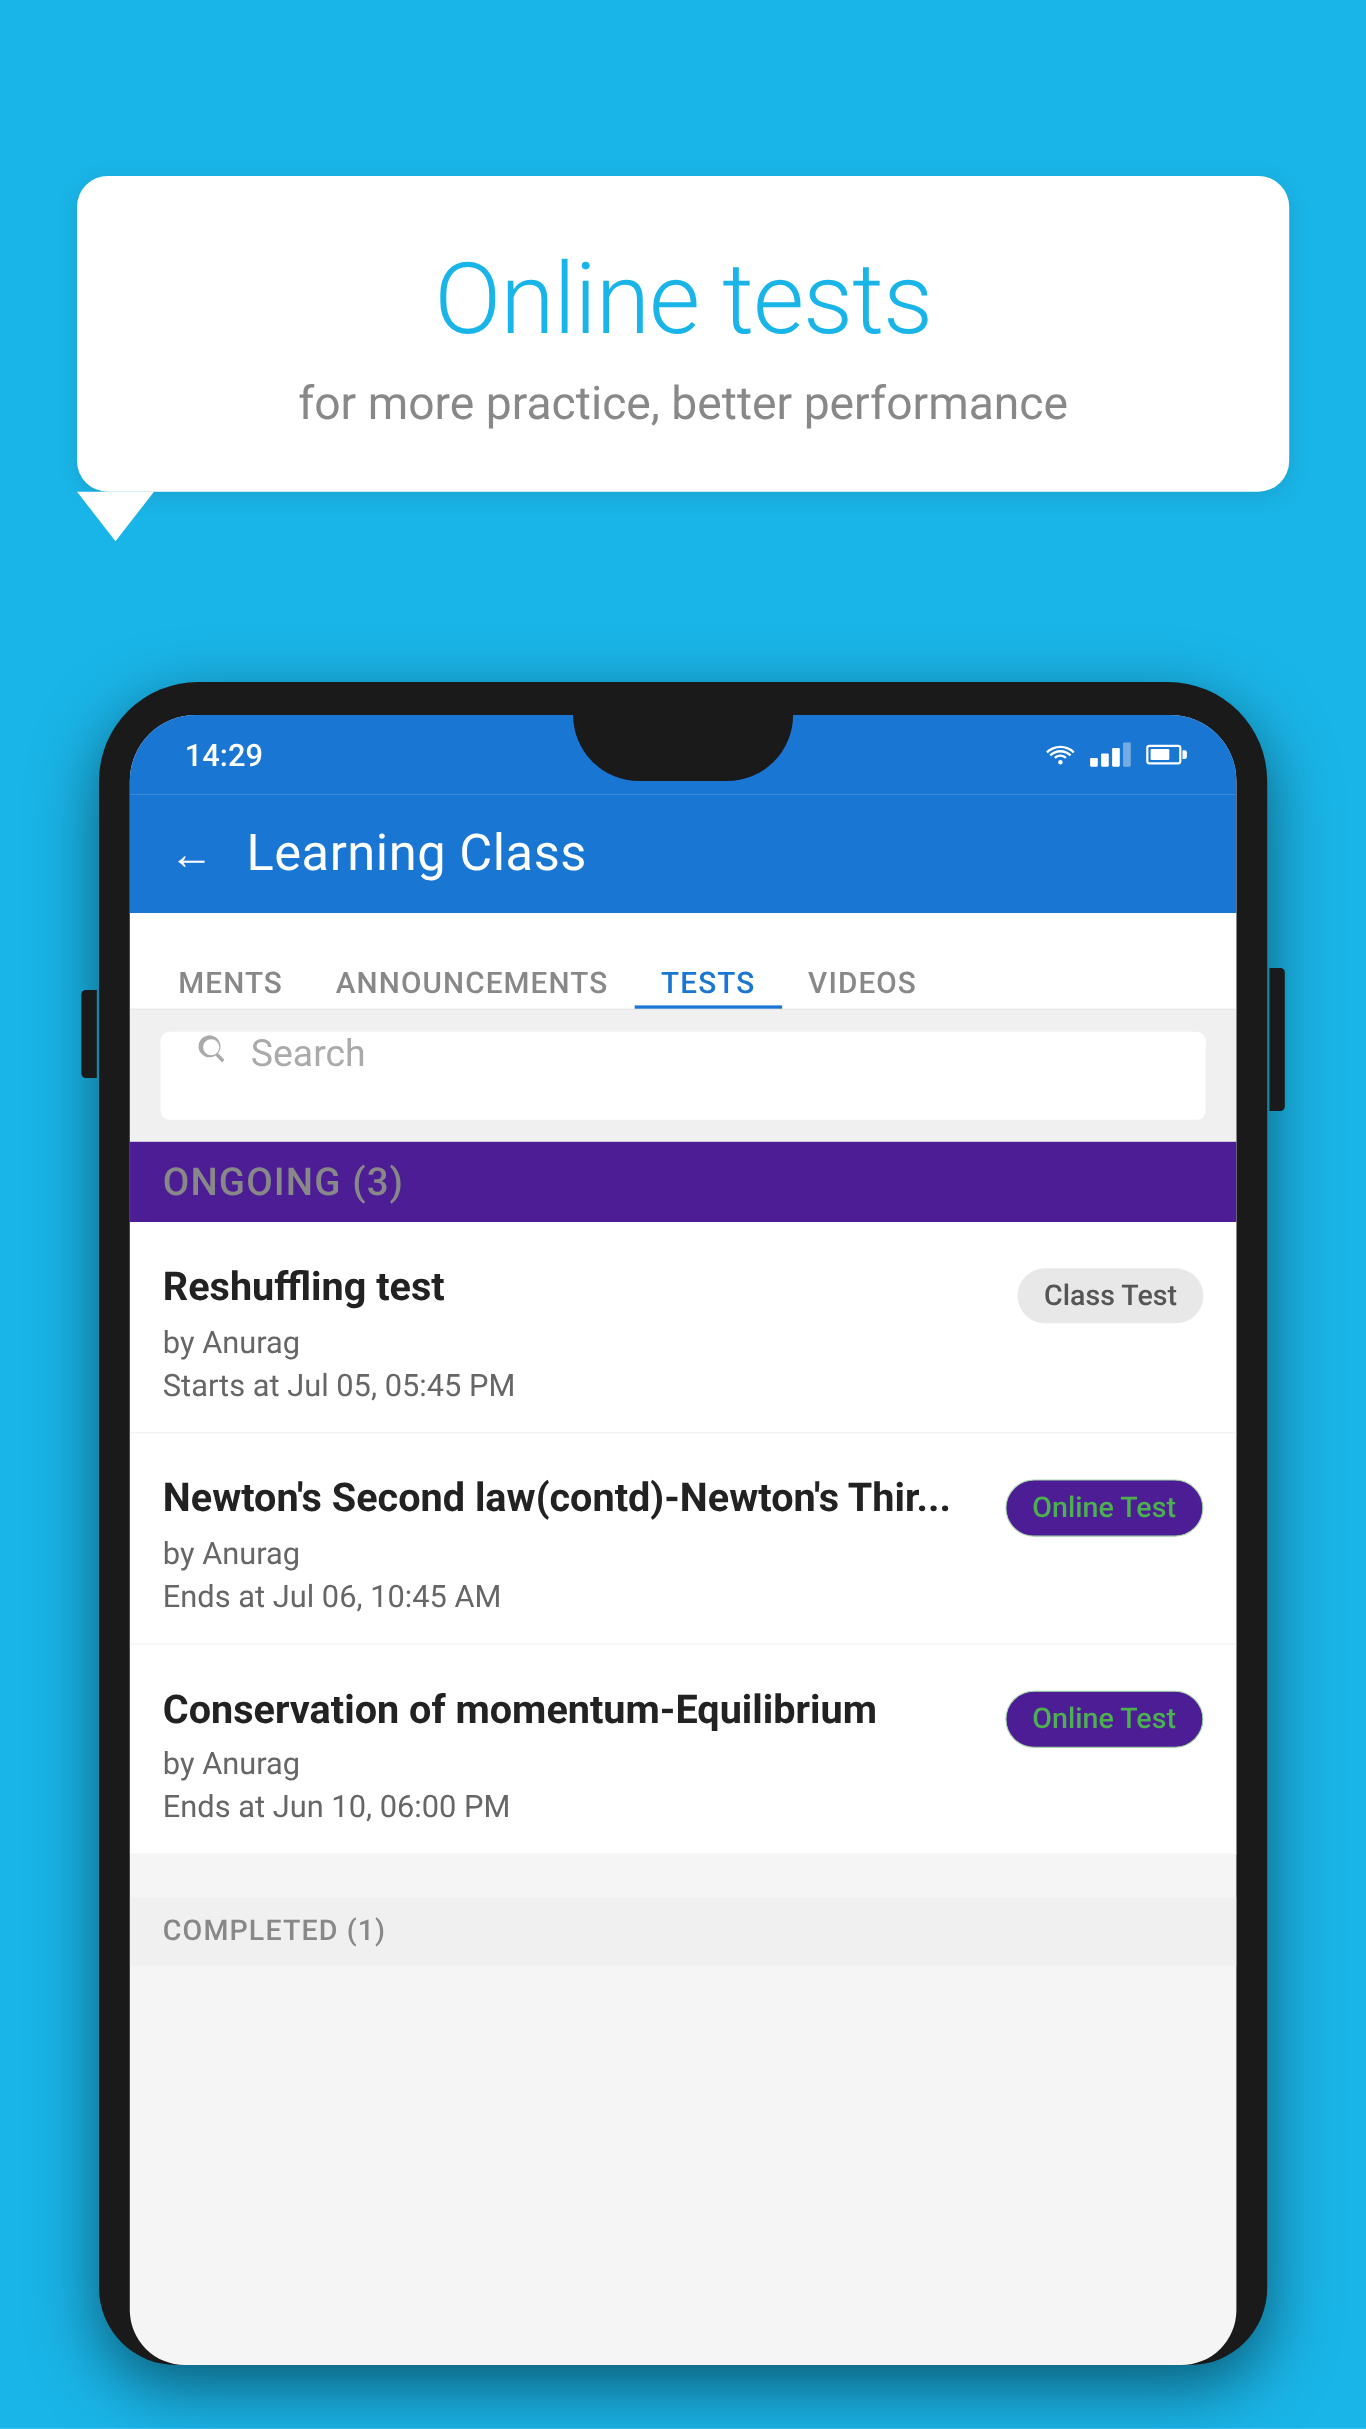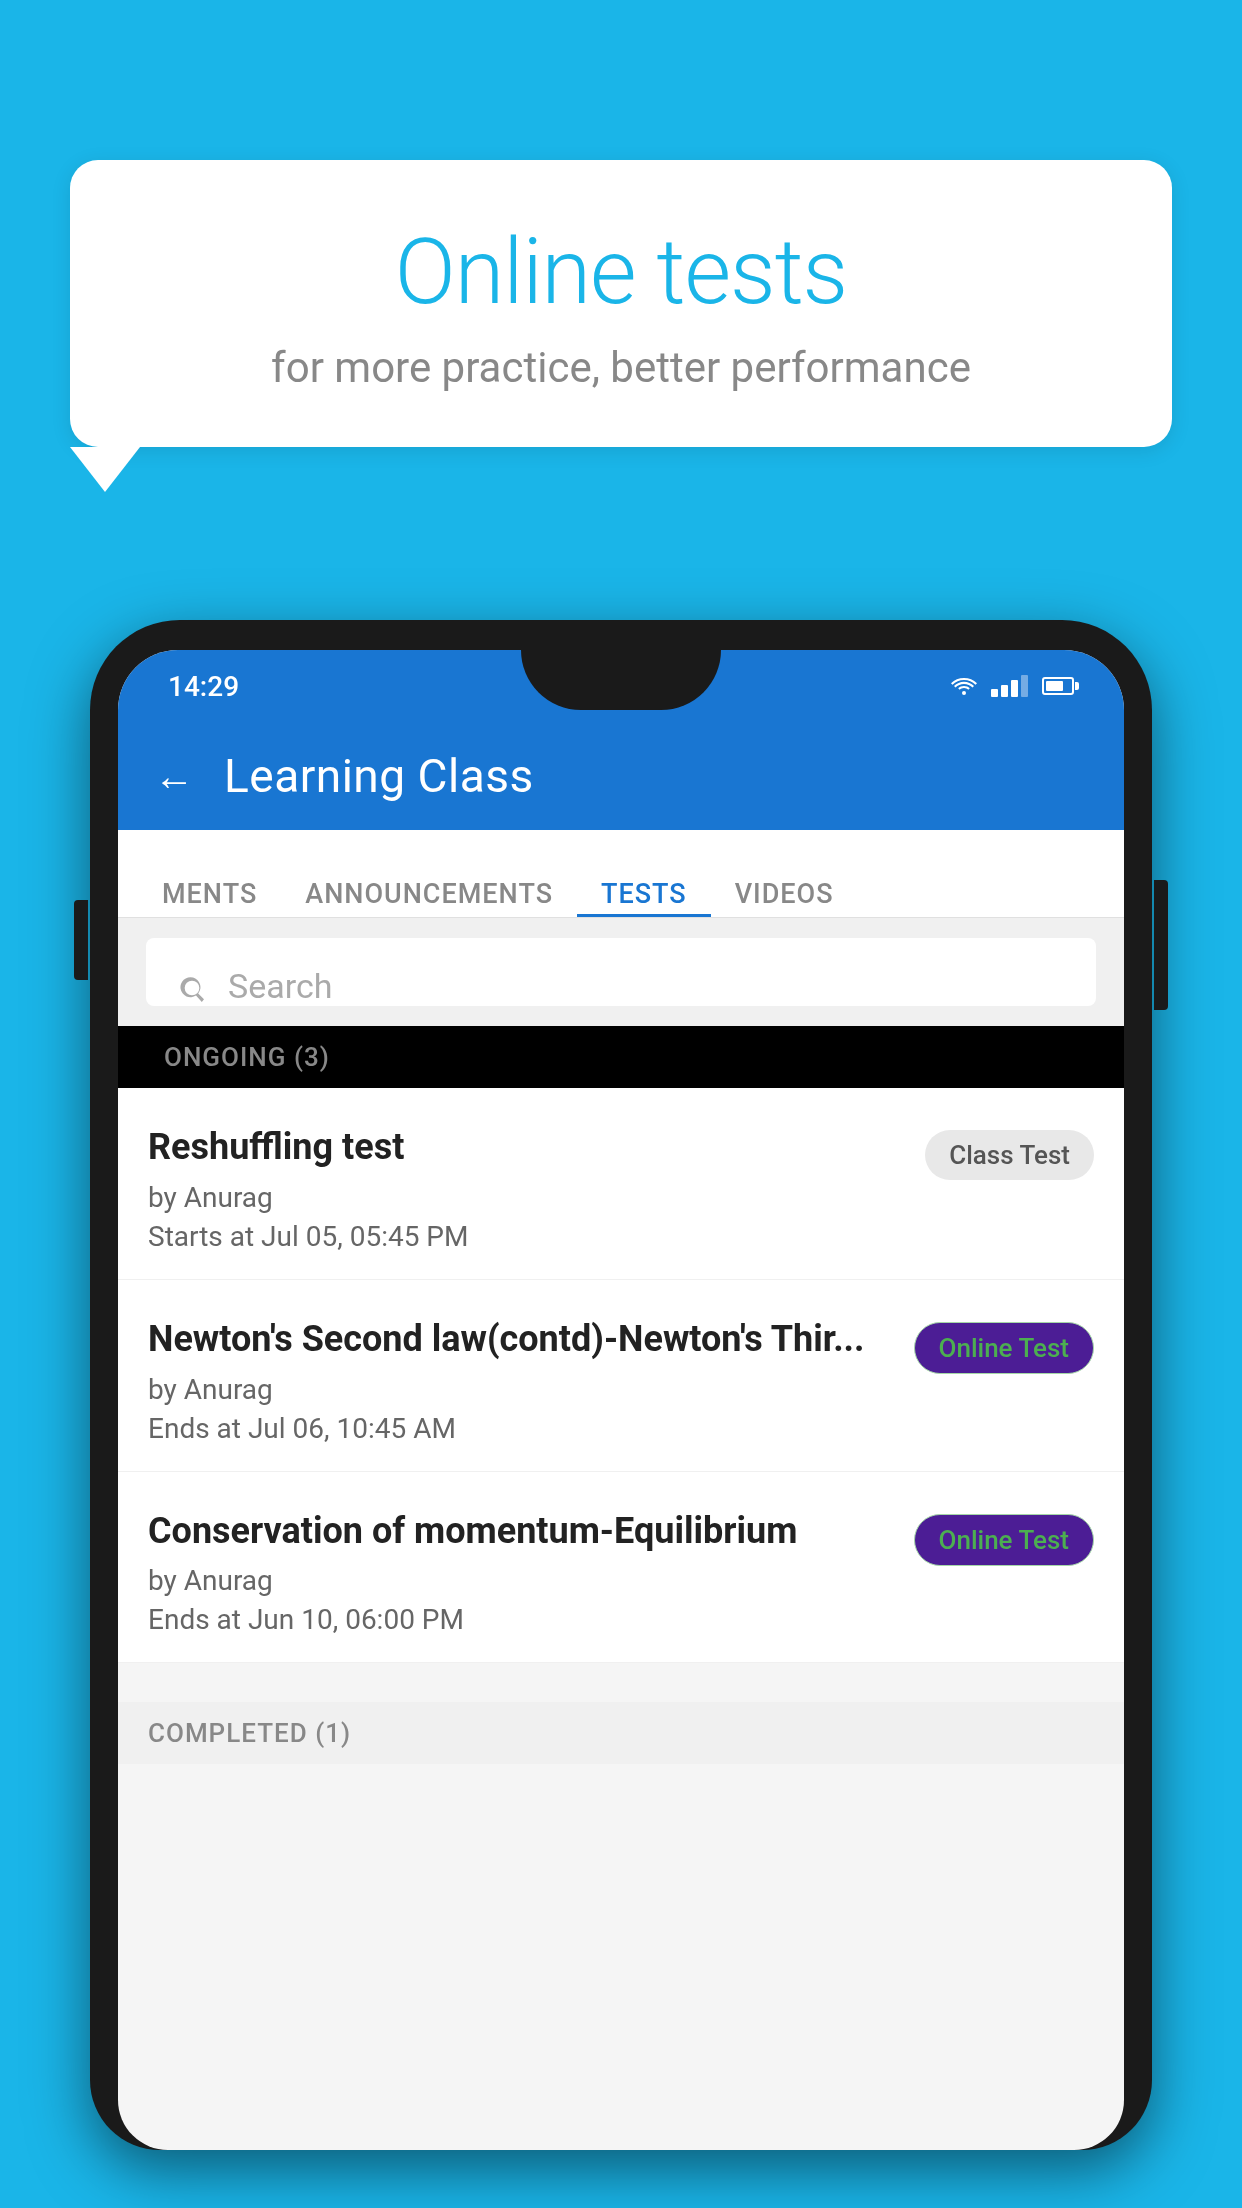--- a/index.html
+++ b/index.html
@@ -219,36 +219,36 @@
     }
 
     
     .search-container {
       background: #f0f0f0;
       padding: 20px 28px;
     }
     .search-box {
       background: white;
       border-radius: 8px;
-      height: 68px;
-      display: flex;
-      align-items: flex-end;
+      height: 80px;
+      display: flex;
+      align-items: flex-start;
       padding: 0 30px;
       gap: 20px;
     }
     .search-placeholder {
       font-size: 34px;
       color: #aaa;
     }
 
     
     .section-header {
-      background: #000000;
-      padding: 16px 46px;
-      font-size: 26px;
+      background: #4c1d95;
+      padding: 16px 30px;
+      font-size: 35px;
       color: #888;
       font-weight: 500;
       letter-spacing: 1px;
       text-transform: uppercase;
     }
 
     
     .test-list {
       background: white;
     }

